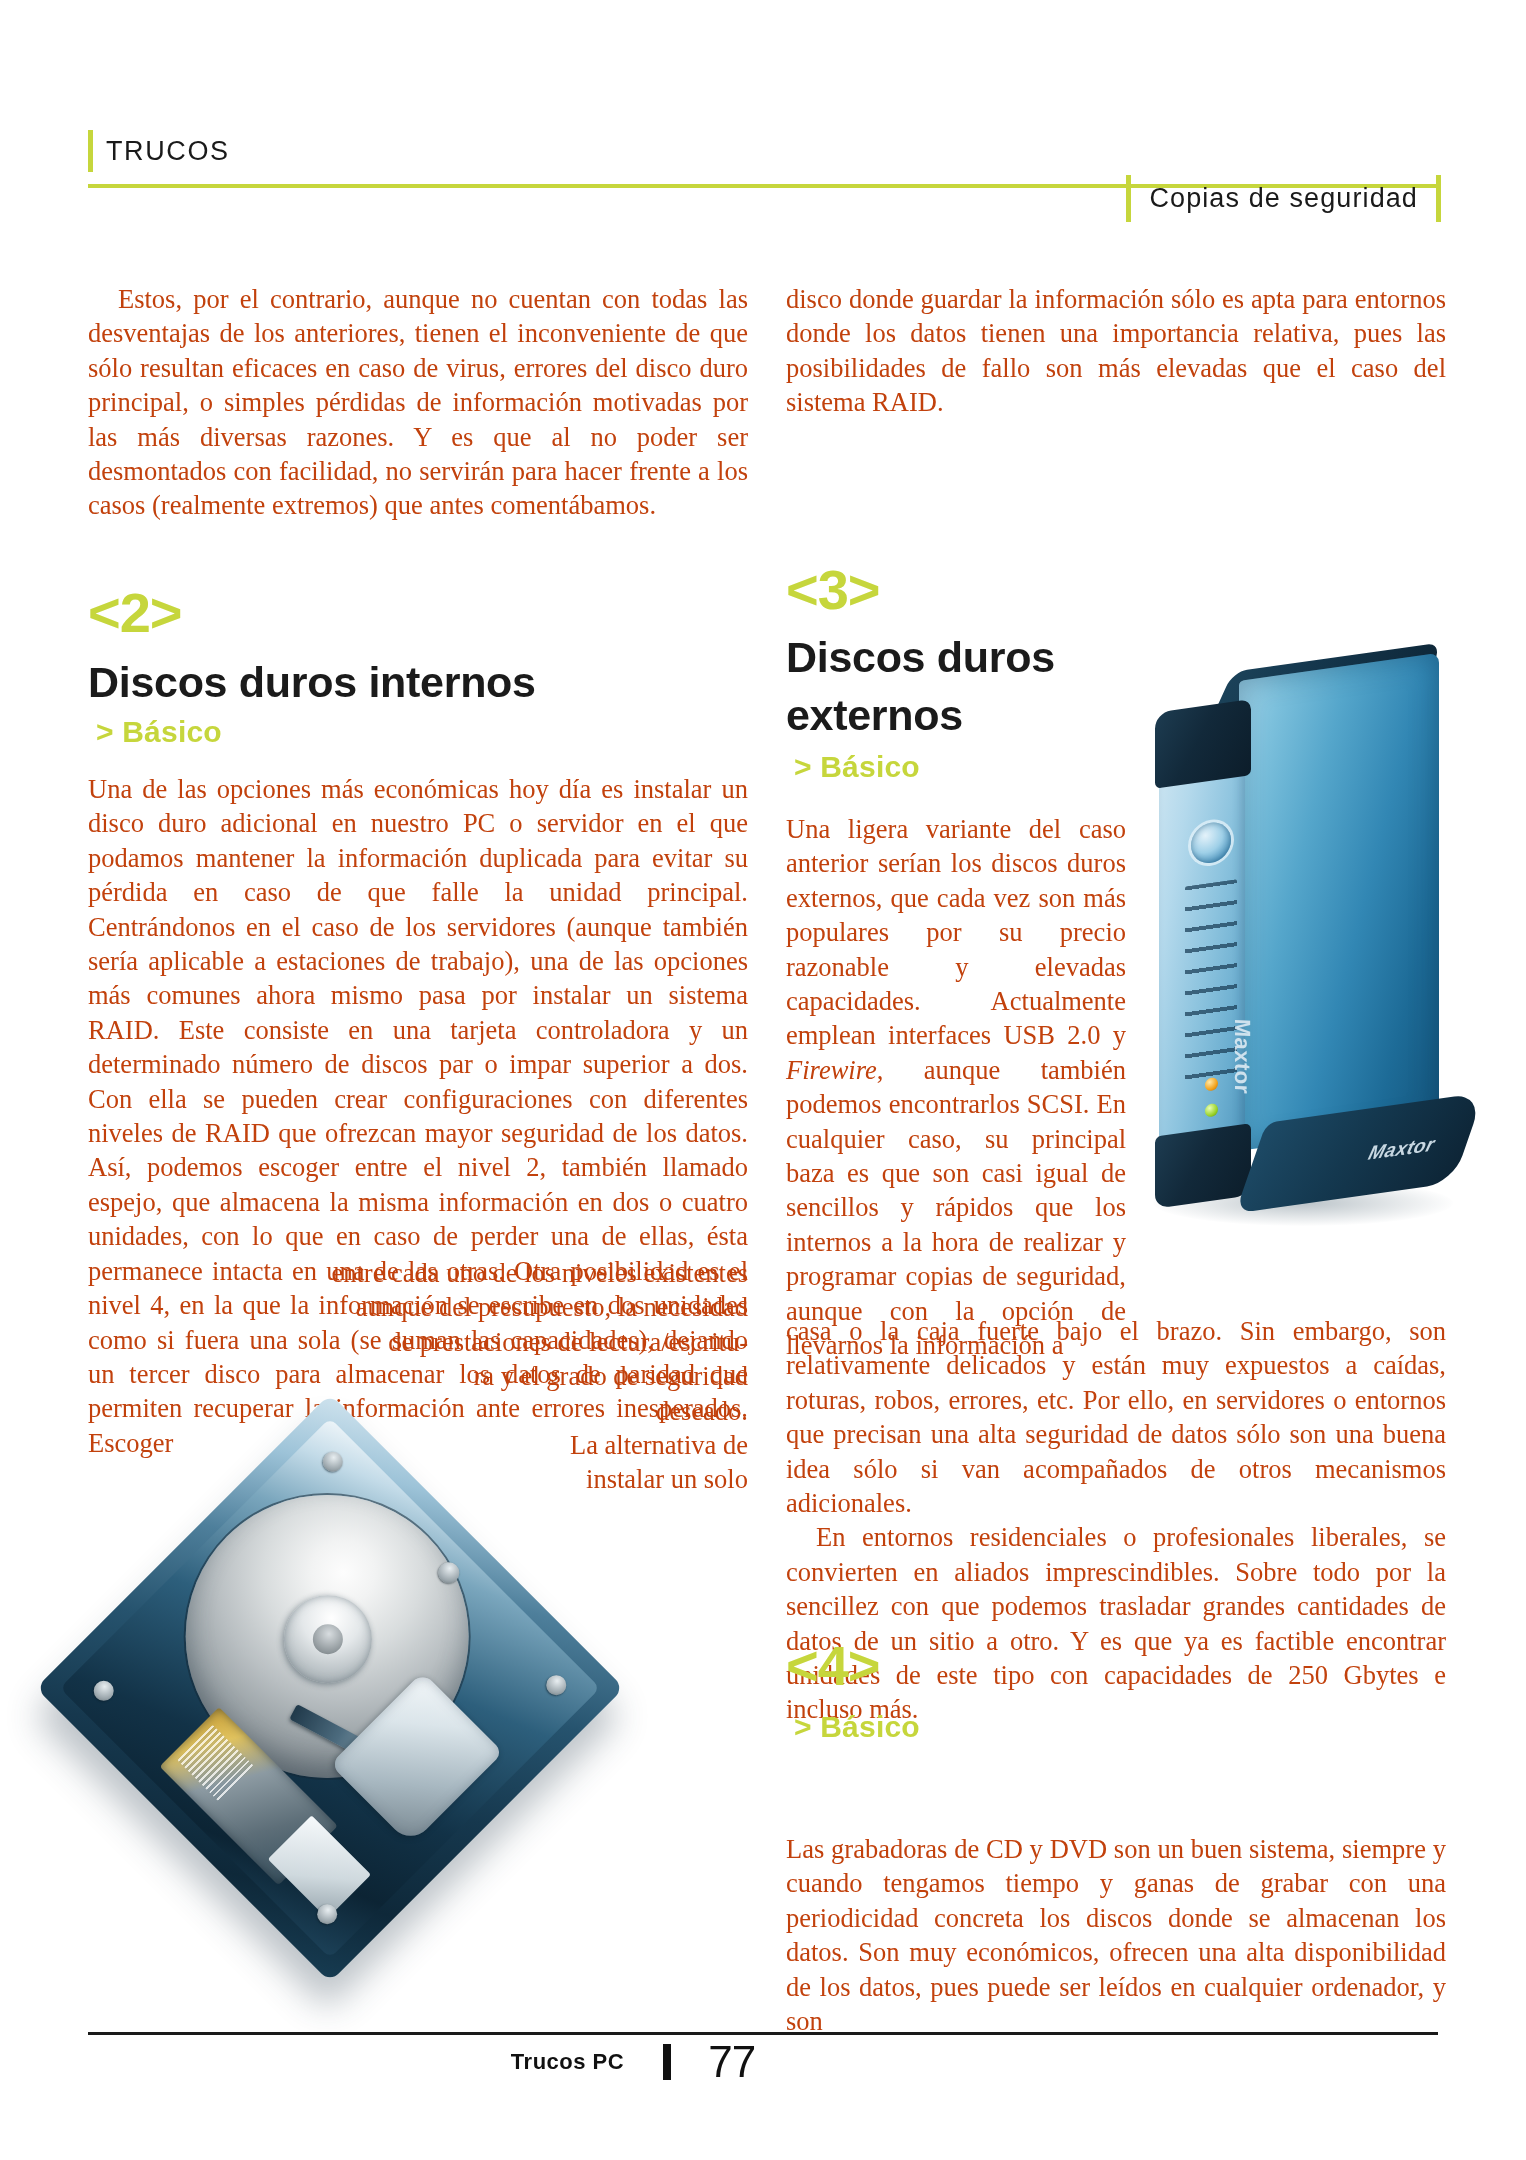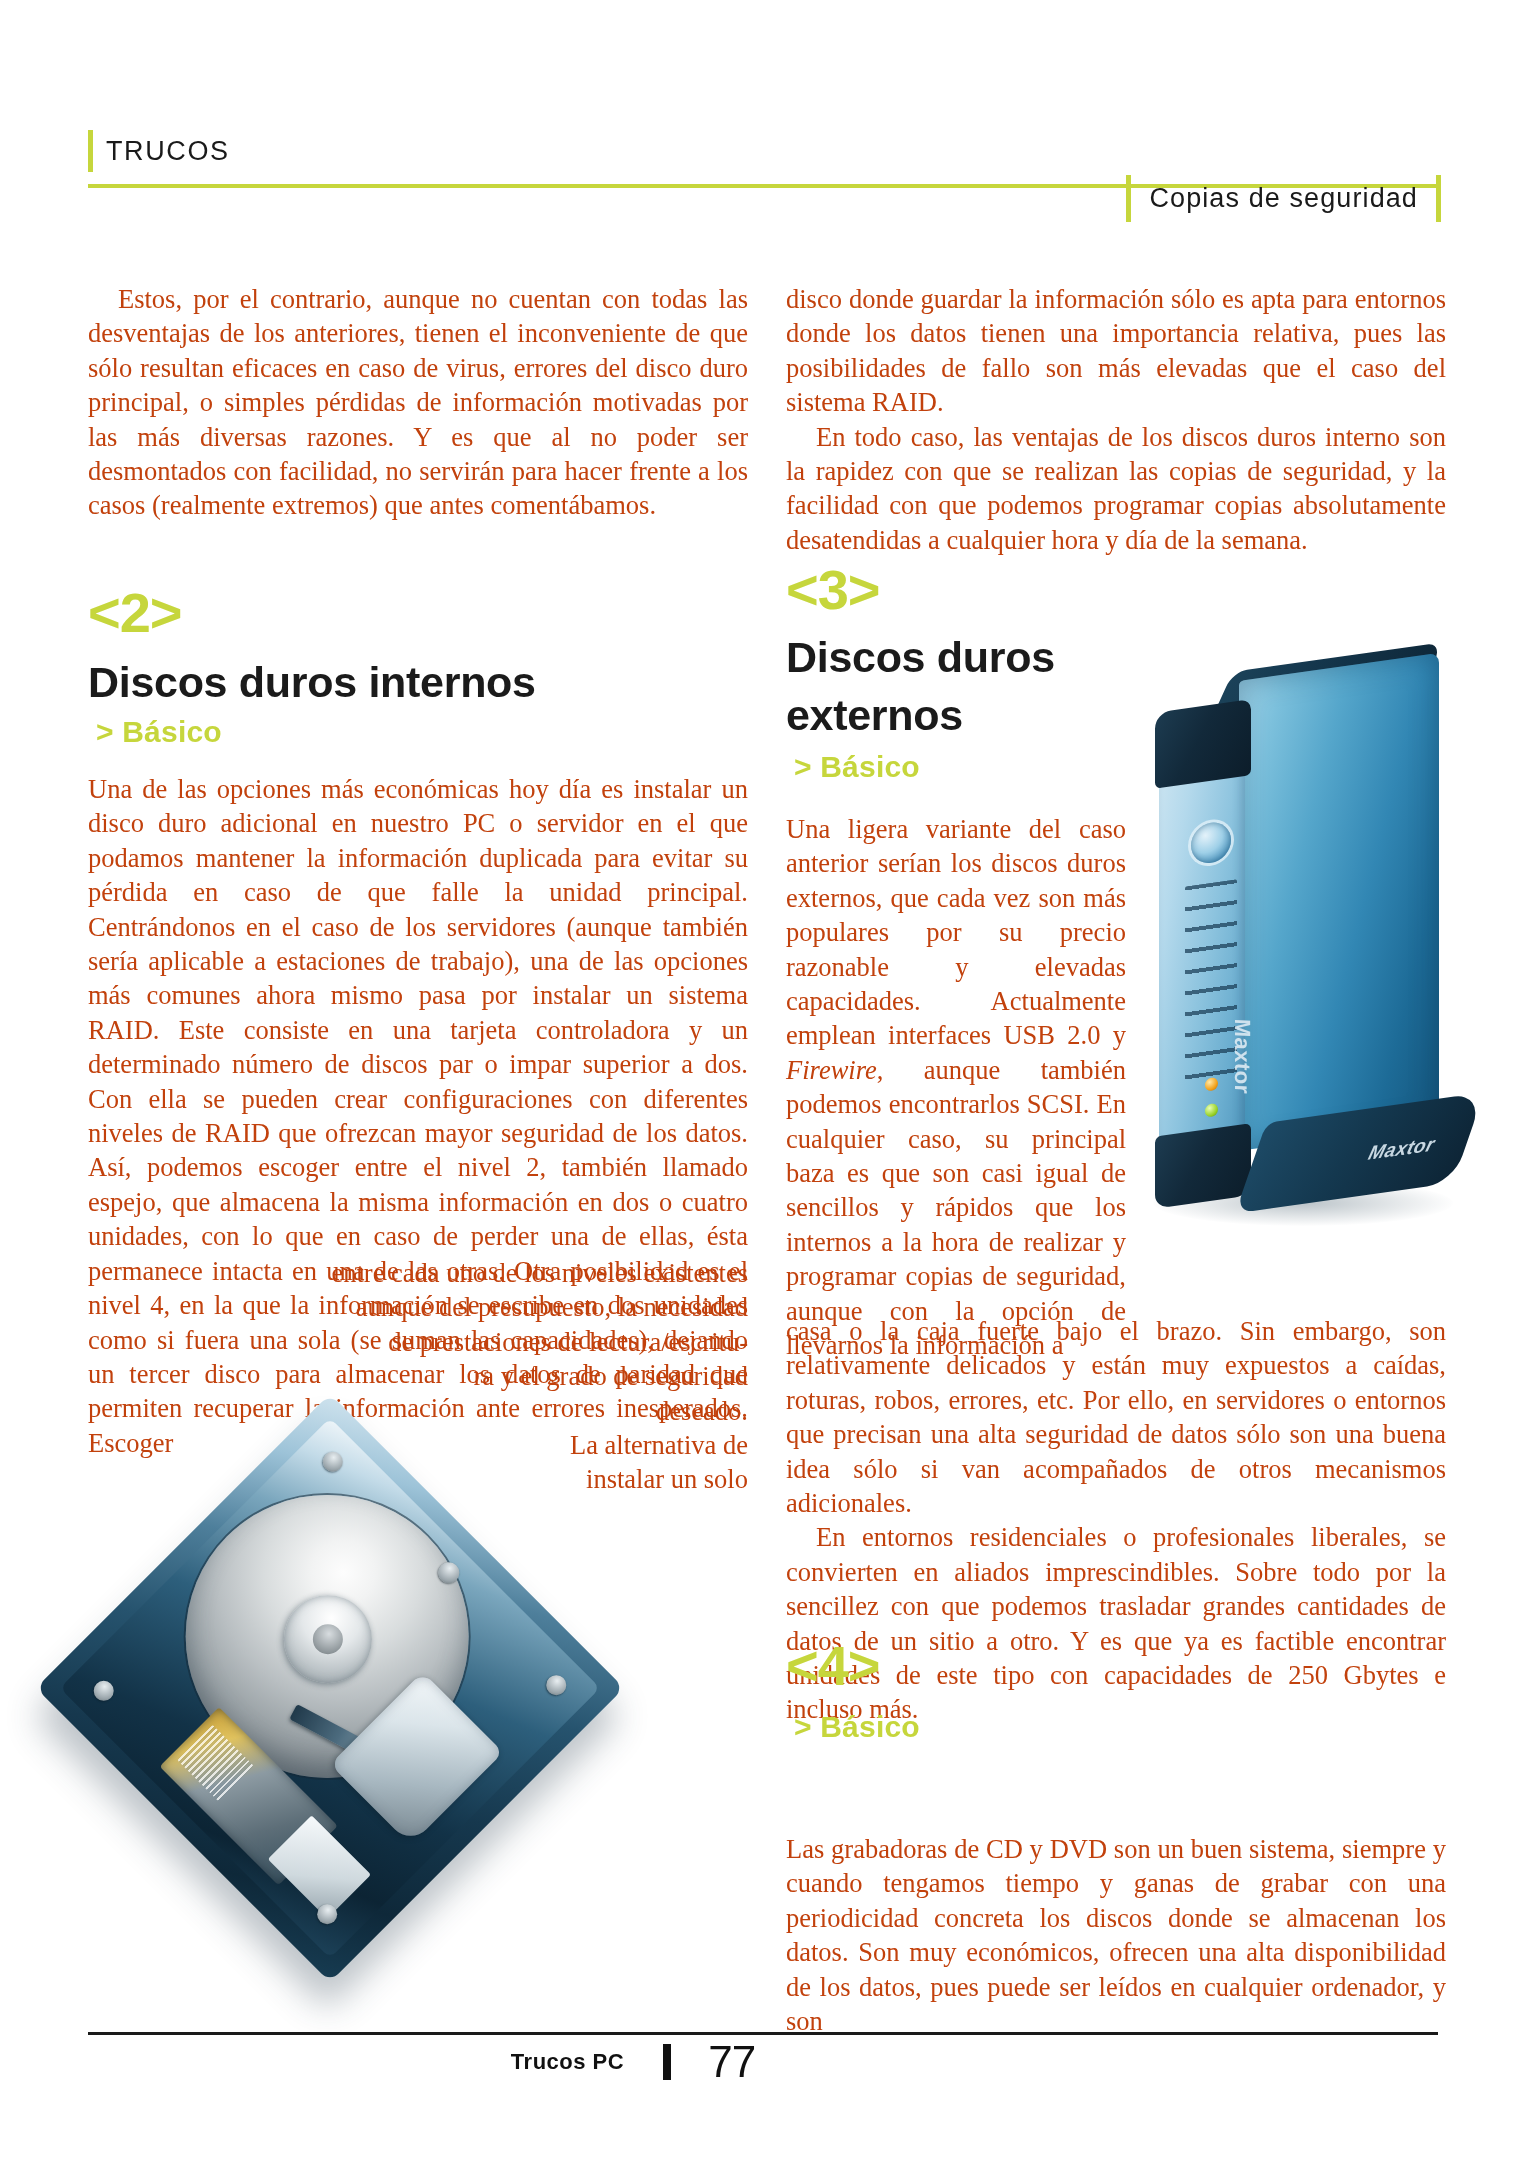--- a/index.html
+++ b/index.html
@@ -492,21 +492,20 @@
           <div class="hdd-screw" style="left:6%;bottom:5%;"></div>
           <div class="hdd-screw" style="right:6%;bottom:5%;"></div>
           <div class="hdd-screw" style="left:48%;top:4%;"></div>
         </div>
       </div>
     </div>
   </div>
 
   <div id="right-intro">
     <p class="body">disco donde guardar la información sólo es apta para entornos donde los datos tienen una importancia relativa, pues las posibilidades de fallo son más elevadas que el caso del sistema RAID.</p>
-    <p class="body indent">En todo caso, las ventajas de los discos duros interno son la rapidez con que se realizan las copias de seguridad, y la facilidad con que podemos programar copias absolutamente desatendidas a cualquier hora y día de la semana.</p>
   </div>
 
   <div class="h-block-3">
     <p class="sec-num">&lt;3&gt;</p>
     <p class="sec-title">Discos duros</p>
     <p class="sec-title">externos</p>
     <p class="sec-level">&gt; Básico</p>
   </div>
 
   <div id="right-narrow">

